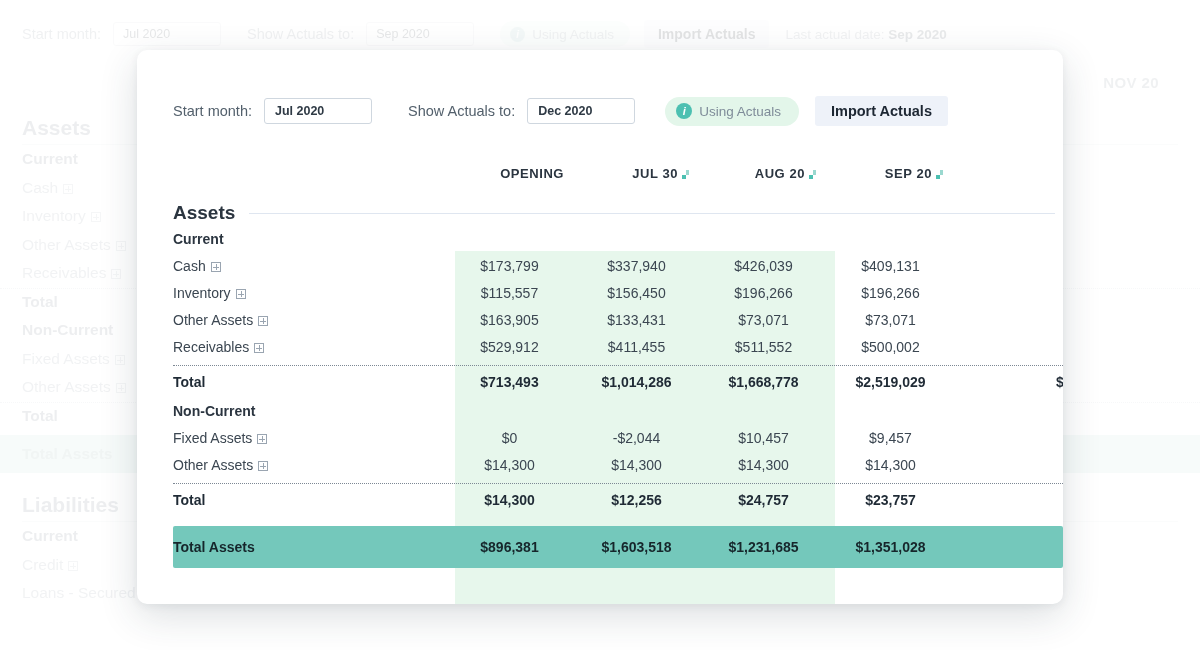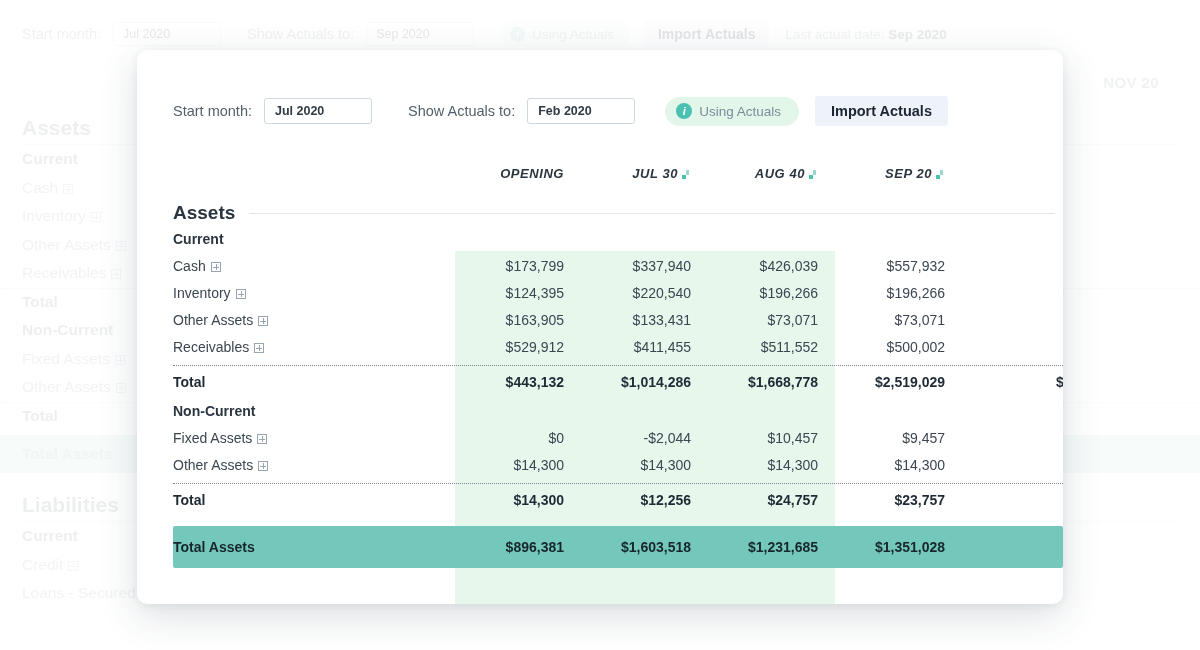--- a/index.html
+++ b/index.html
@@ -155,41 +155,41 @@
   .m-sheet { position:relative; padding-left: 36px; padding-right: 0; }
 
   .m-headrow {
     display:flex; align-items:center;
     height: 34px; margin-top: 30px;
     font-size: 13px; font-weight: bold; color:#2b3540;
     letter-spacing: .55px;
     position: relative; z-index: 2;
   }
   .m-headrow .name { width: 282px; }
-  .m-headrow .cell { flex: 0 0 127px; text-align:right; padding-right: 18px; font-style: italic; }
+  .m-headrow .cell { flex: 0 0 127px; text-align:right; padding-right: 18px; }
   .lockico {
     display:inline-block; width:9px; height:9px;
     margin-left:4px; position:relative; top:1px;
   }
 
   .m-sectitle {
     display:flex; align-items:center; gap:14px;
     margin: 12px 0 2px 0; position:relative; z-index:2;
   }
   .m-sectitle .txt { font-size: 19px; font-weight: bold; color:#2b3540; }
   .m-sectitle .line { flex:1; height:1px; background:#dfe6f0; margin-right: 8px; }
 
   .m-row {
     display:flex; align-items:center;
     height: 27px;
     font-size: 14px; color:#3b4651;
     position:relative; z-index:2;
   }
   .m-row .name { width: 282px; }
-  .m-row .cell { flex: 0 0 127px; text-align:right; padding-right: 18px; }
+  .m-row .cell { flex: 0 0 127px; text-align:center; padding-right: 18px; }
   .m-row.grouphdr { font-weight:bold; color:#2b3540; height: 26px; }
   .m-row.total {
     font-weight: bold; color:#1f2a35;
     border-top: 1px dotted #7d8894;
     height: 33px; margin-top: 5px;
   }
   .m-row.grand {
     background:#74c8bb; color:#16262b; font-weight:bold;
     height: 42px; margin-top: 10px;
     border-radius: 2px;
@@ -373,39 +373,39 @@
   </div>
   <div id="backdrop-veil"></div>
 
   <div id="modal">
 
     <div class="m-toolbar">
       <span class="m-lbl">Start month:</span>
       <span class="m-input">Jul 2020</span>
       <span class="m-gap"></span>
       <span class="m-lbl">Show Actuals to:</span>
-      <span class="m-input">Feb 2020</span>
+      <span class="m-input">Dec 2020</span>
       <span class="m-pill">
         <span class="ico">i</span>
         <span>Using Actuals</span>
       </span>
       <button class="m-btn">Import Actuals</button>
     </div>
 
     <div class="m-sheet">
       <div id="band"></div>
 
       <div class="m-headrow">
         <div class="name"></div>
         <div class="cell"><span>OPENING</span></div>
         <div class="cell"><span>JUL 30</span><span class="lockico"><svg width="9" height="9" viewBox="0 0 9 9">
                 <path d="M0 5h4V9H0z" fill="#4cc0b1"></path>
                 <path d="M4 0h3v5H4z" fill="#9ad8cf"></path>
               </svg></span></div>
-        <div class="cell"><span>AUG 40</span><span class="lockico"><svg width="9" height="9" viewBox="0 0 9 9">
+        <div class="cell"><span>AUG 20</span><span class="lockico"><svg width="9" height="9" viewBox="0 0 9 9">
                 <path d="M0 5h4V9H0z" fill="#4cc0b1"></path>
                 <path d="M4 0h3v5H4z" fill="#9ad8cf"></path>
               </svg></span></div>
         <div class="cell"><span>SEP 20</span><span class="lockico"><svg width="9" height="9" viewBox="0 0 9 9">
                 <path d="M0 5h4V9H0z" fill="#4cc0b1"></path>
                 <path d="M4 0h3v5H4z" fill="#9ad8cf"></path>
               </svg></span></div>
       </div>
 
       <div class="m-sectitle">
@@ -415,47 +415,47 @@
 
       <div class="m-row grouphdr">
         <div class="name">Current</div>
       </div>
 
       <div class="m-row">
         <div class="name"><span>Cash</span><span class="plus"></span></div>
         <div class="cell">$173,799</div>
         <div class="cell">$337,940</div>
         <div class="cell">$426,039</div>
-        <div class="cell">$557,932</div>
+        <div class="cell">$409,131</div>
       </div>
       <div class="m-row">
         <div class="name"><span>Inventory</span><span class="plus"></span></div>
-        <div class="cell">$124,395</div>
-        <div class="cell">$220,540</div>
+        <div class="cell">$115,557</div>
+        <div class="cell">$156,450</div>
         <div class="cell">$196,266</div>
         <div class="cell">$196,266</div>
       </div>
       <div class="m-row">
         <div class="name"><span>Other Assets</span><span class="plus"></span></div>
         <div class="cell">$163,905</div>
         <div class="cell">$133,431</div>
         <div class="cell">$73,071</div>
         <div class="cell">$73,071</div>
       </div>
       <div class="m-row">
         <div class="name"><span>Receivables</span><span class="plus"></span></div>
         <div class="cell">$529,912</div>
         <div class="cell">$411,455</div>
         <div class="cell">$511,552</div>
         <div class="cell">$500,002</div>
       </div>
 
       <div class="m-row total">
         <div class="name">Total</div>
-        <div class="cell">$443,132</div>
+        <div class="cell">$713,493</div>
         <div class="cell">$1,014,286</div>
         <div class="cell">$1,668,778</div>
         <div class="cell">$2,519,029</div>
         <div class="clip-dollar">$</div>
       </div>
 
       <div class="m-row grouphdr">
         <div class="name">Non-Current</div>
       </div>
 

